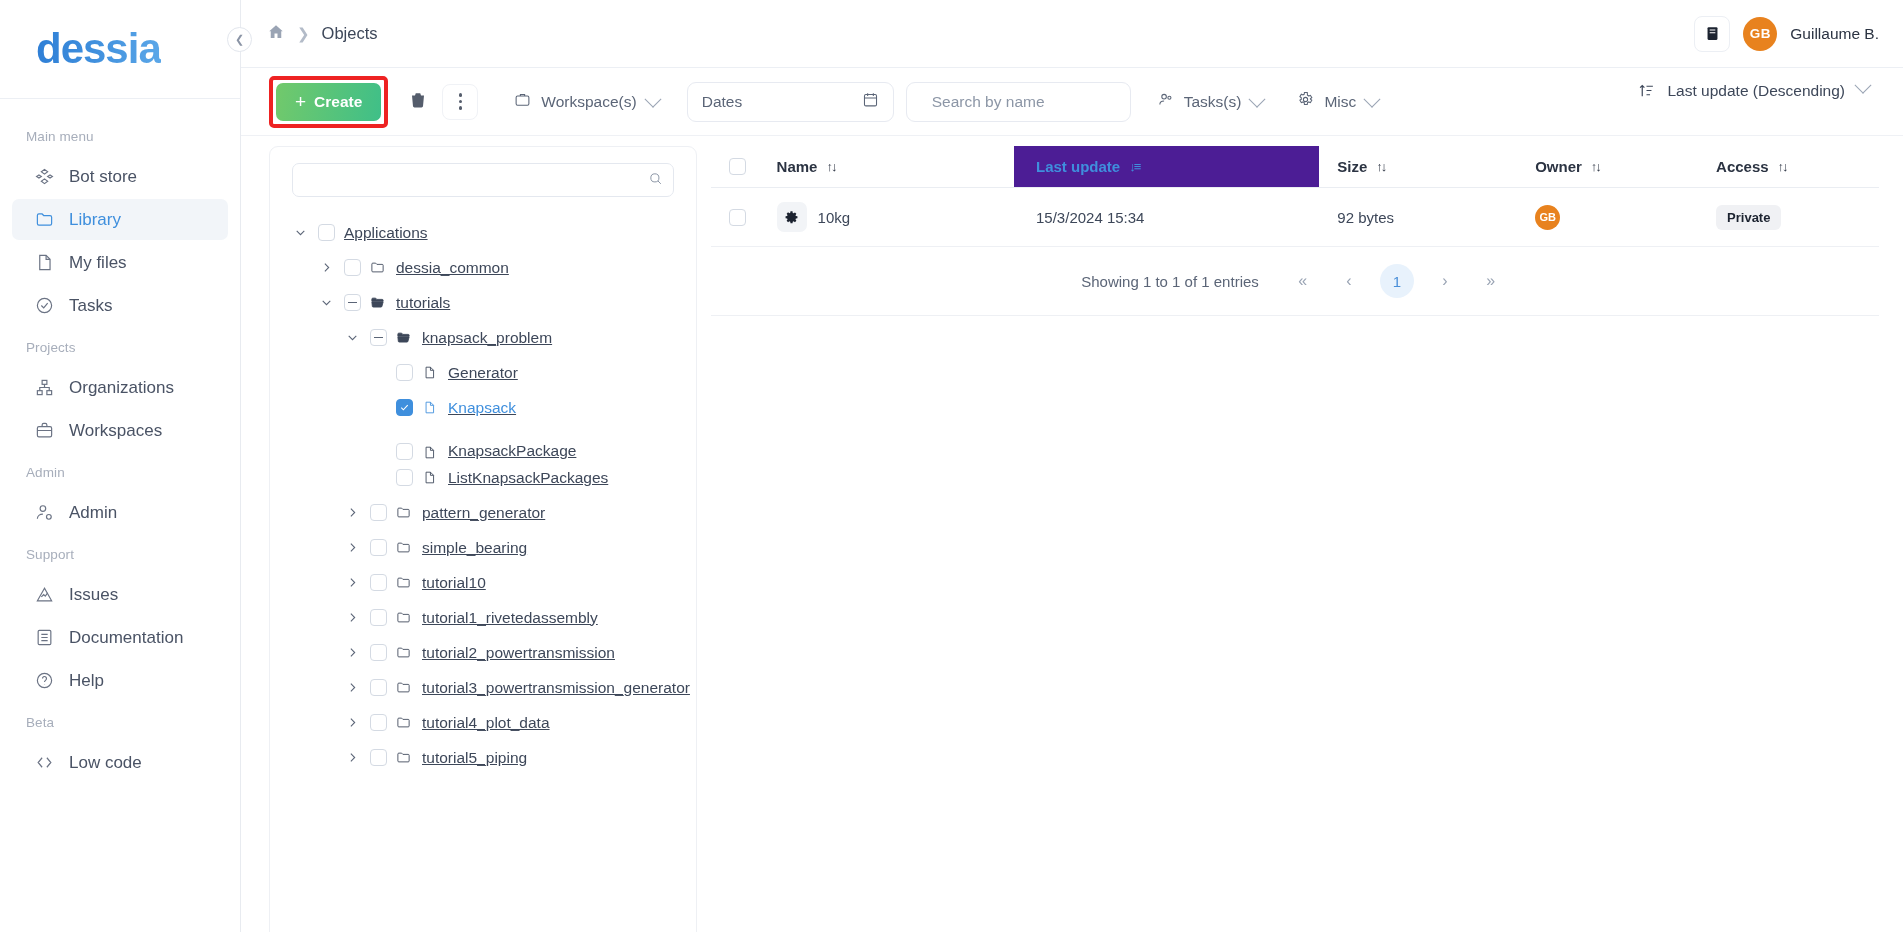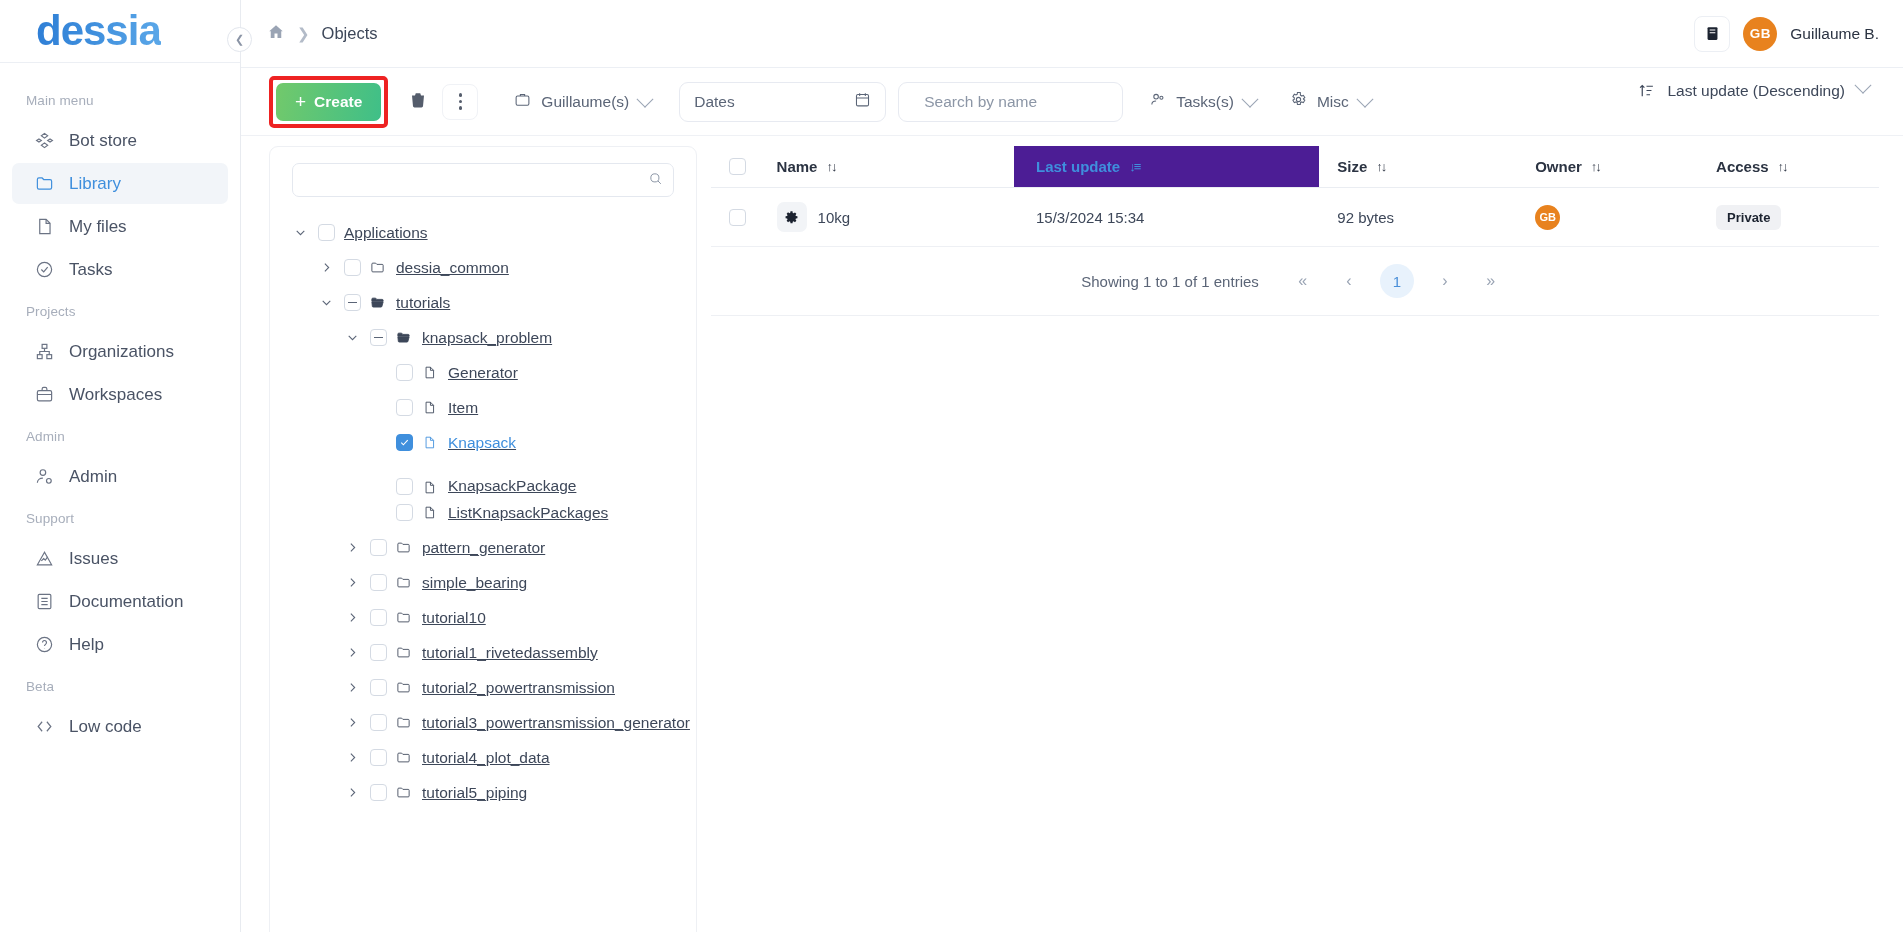--- a/index.html
+++ b/index.html
@@ -13,21 +13,21 @@
   .app { display: flex; width: 1903px; height: 932px; }
 
   
   .sidebar {
     width: 241px; height: 932px; flex: 0 0 241px;
     background: #ffffff;
     border-right: 1px solid #e8ebf0;
     position: relative;
   }
   .logo-wrap {
-    height: 63px; display: flex; align-items: center;
+    height: 99px; display: flex; align-items: center;
     padding-left: 36px;
     border-bottom: 1px solid #eceff4;
   }
   .logo-text {
     font-size: 42px; font-weight: 700; letter-spacing: -1px;
     background: linear-gradient(90deg,#2f7fd6 0%, #3f8fdd 45%, #5ba7e8 100%);
     -webkit-background-clip: text; background-clip: text;
     -webkit-text-fill-color: transparent; color: #3f8fdd;
     line-height: 1;
   }
@@ -360,21 +360,21 @@
             <i></i>
             <i></i>
           </span>
       </button>
 
       <div class="filter-chip" style="margin-left:22px;">
         <span><svg viewBox="0 0 24 24">
               <rect x="3" y="7" width="18" height="13" rx="2"></rect>
               <path d="M9 7V5h6v2"></path>
             </svg></span>
-        <span>Guillaume(s)</span>
+        <span>Workspace(s)</span>
         <span class="chev"></span>
       </div>
 
       <div class="filter-chip boxed dates-chip" style="margin-left:14px;">
         <span>Dates</span>
         <span><svg viewBox="0 0 24 24">
               <rect x="3.5" y="5" width="17" height="16" rx="2"></rect>
               <path d="M3.5 10h17M8 3v4M16 3v4"></path>
             </svg></span>
       </div>
@@ -490,35 +490,20 @@
                 </svg>
               </span>
               <span class="cb"></span>
               <span class="t-ico">
                 <svg viewBox="0 0 24 24">
                   <path d="M6.5 3.5h7l5 5v12h-12z"></path>
                   <path d="M13.5 3.5v5h5"></path>
                 </svg>
               </span>
               <span class="t-label">Generator</span>
-            </div>
-            <div class="tree-row" style="padding-left: 86px;">
-              <span class="arrow empty">
-                <svg viewBox="0 0 24 24">
-                  <path d="M9 5l7 7-7 7"></path>
-                </svg>
-              </span>
-              <span class="cb"></span>
-              <span class="t-ico">
-                <svg viewBox="0 0 24 24">
-                  <path d="M6.5 3.5h7l5 5v12h-12z"></path>
-                  <path d="M13.5 3.5v5h5"></path>
-                </svg>
-              </span>
-              <span class="t-label">Item</span>
             </div>
             <div class="tree-row selected" style="padding-left: 86px;">
               <span class="arrow empty">
                 <svg viewBox="0 0 24 24">
                   <path d="M9 5l7 7-7 7"></path>
                 </svg>
               </span>
               <span class="cb checked">
                 <svg viewBox="0 0 24 24">
                   <path d="M5 12.5l4.5 4.5L19 7"></path>

